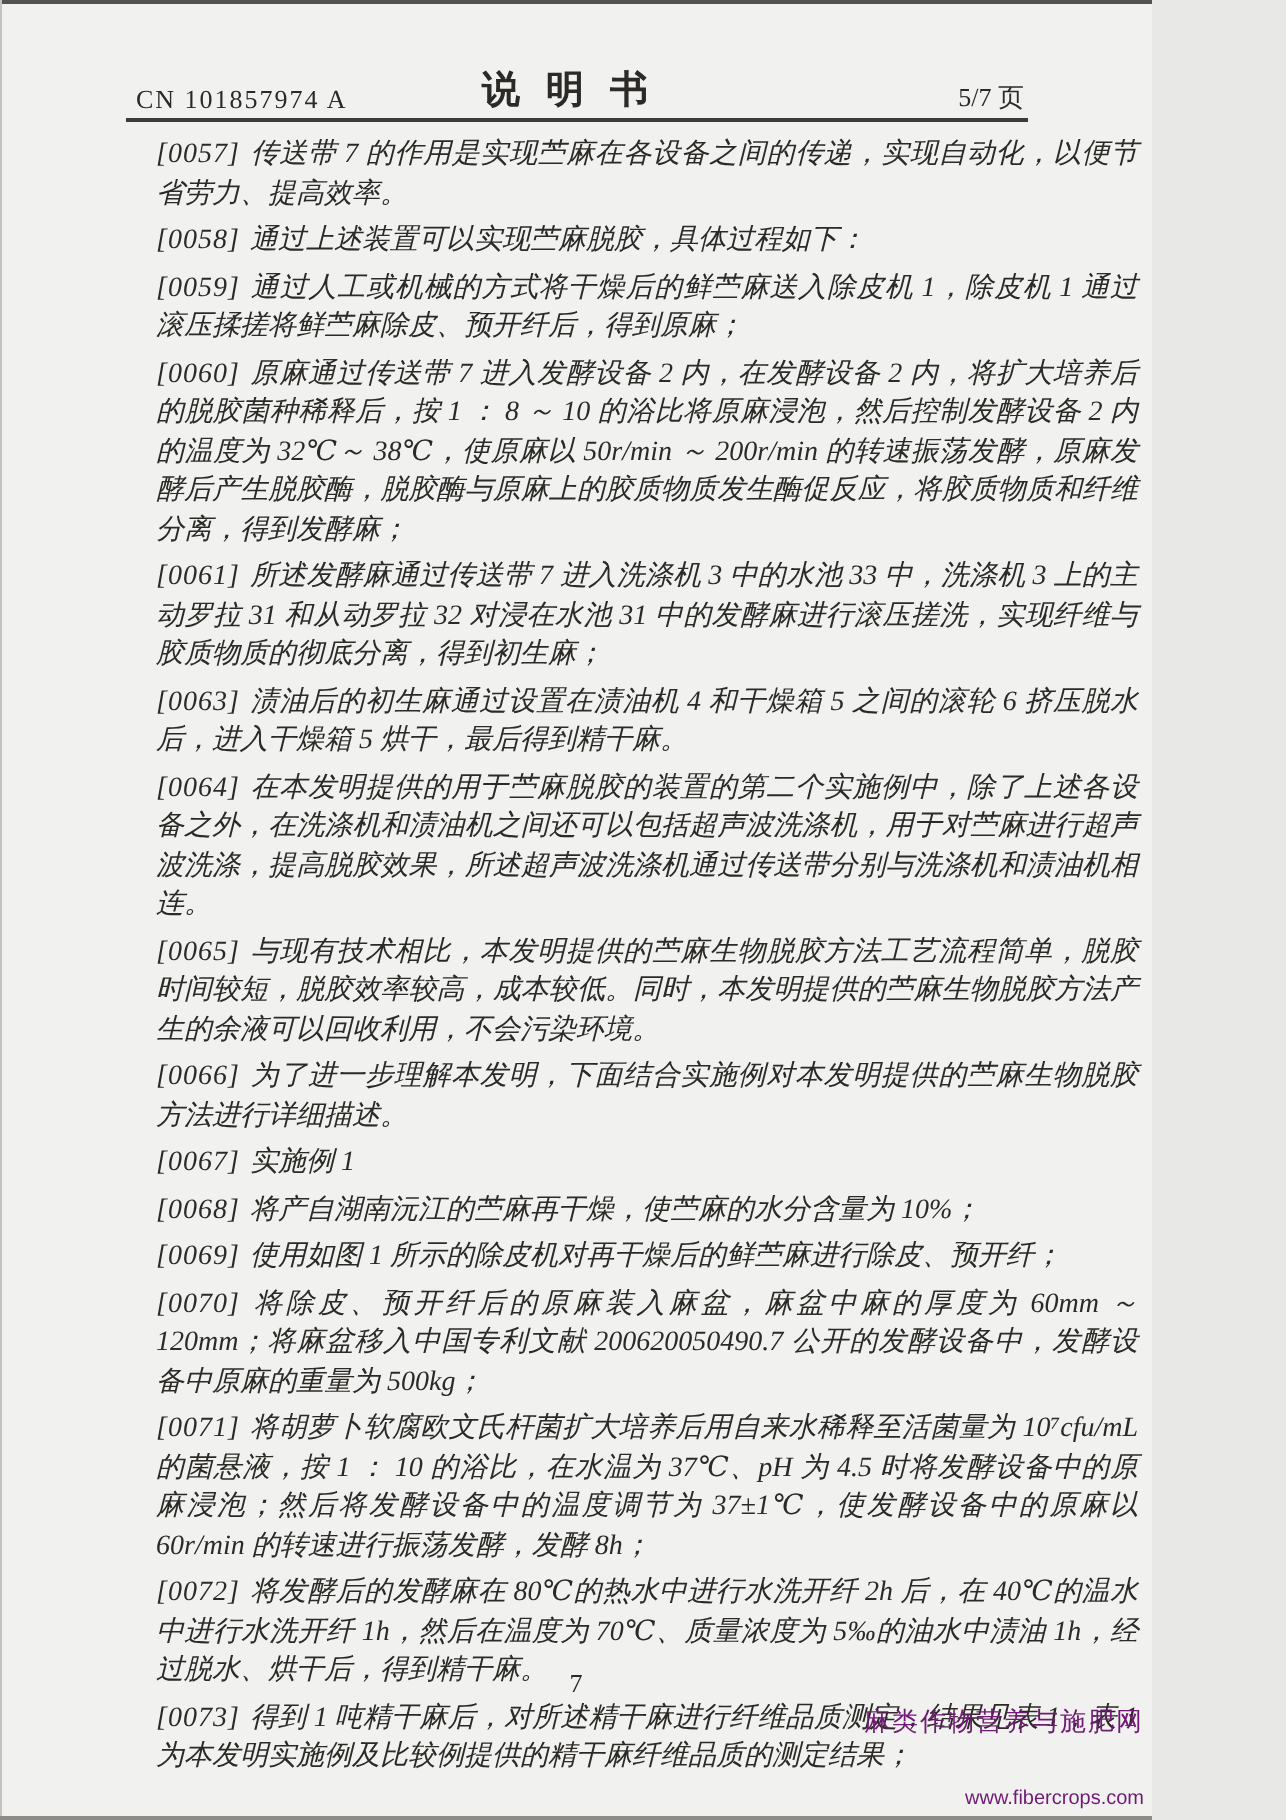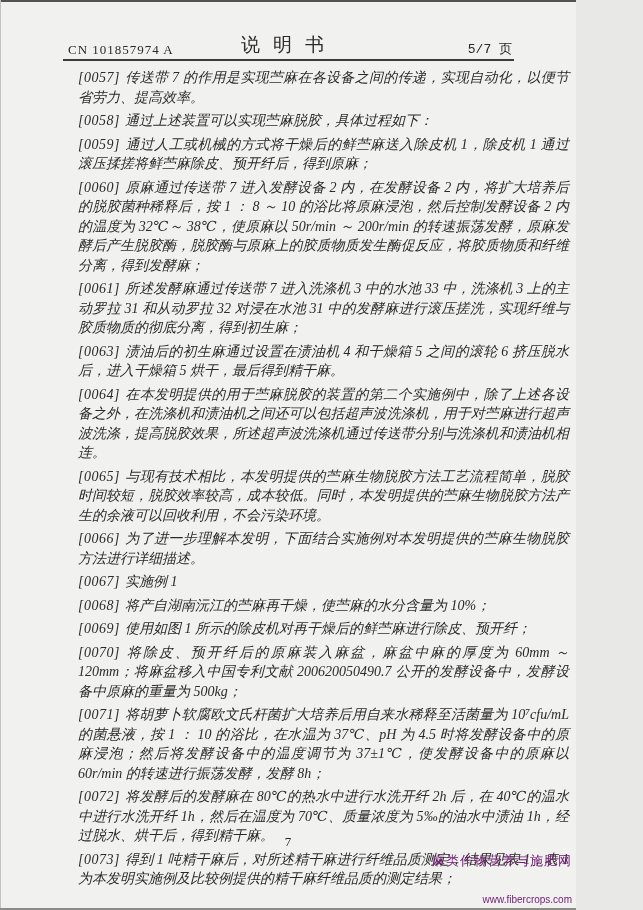--- a/index.html
+++ b/index.html
@@ -45,32 +45,31 @@
     font-size: 13px;
     letter-spacing: 1px;
     white-space: nowrap;
   }
   .doc-title {
     position: absolute;
     left: 50%;
     transform: translateX(-50%);
     bottom: 0;
     font-size: 19px;
-    font-weight: normal;
+    font-weight: bold;
     letter-spacing: 13px;
     margin-right: -13px;
     white-space: nowrap;
   }
   .page-indicator {
     position: absolute;
     right: 0;
     bottom: 0;
     font-size: 13px;
     white-space: nowrap;
-    font-family: Liberation Mono, monospace;
   }
   .rule {
     position: absolute;
     top: 59px;
     left: 63px;
     right: 62px;
     height: 2px;
     background: #3d3c38;
   }
   .body-text {

